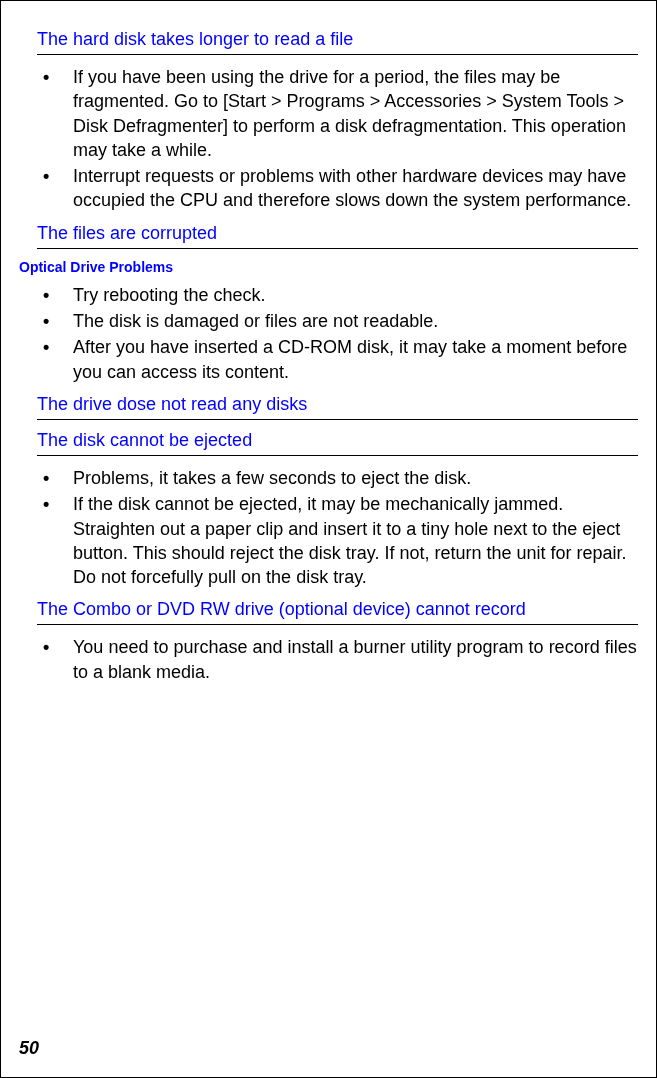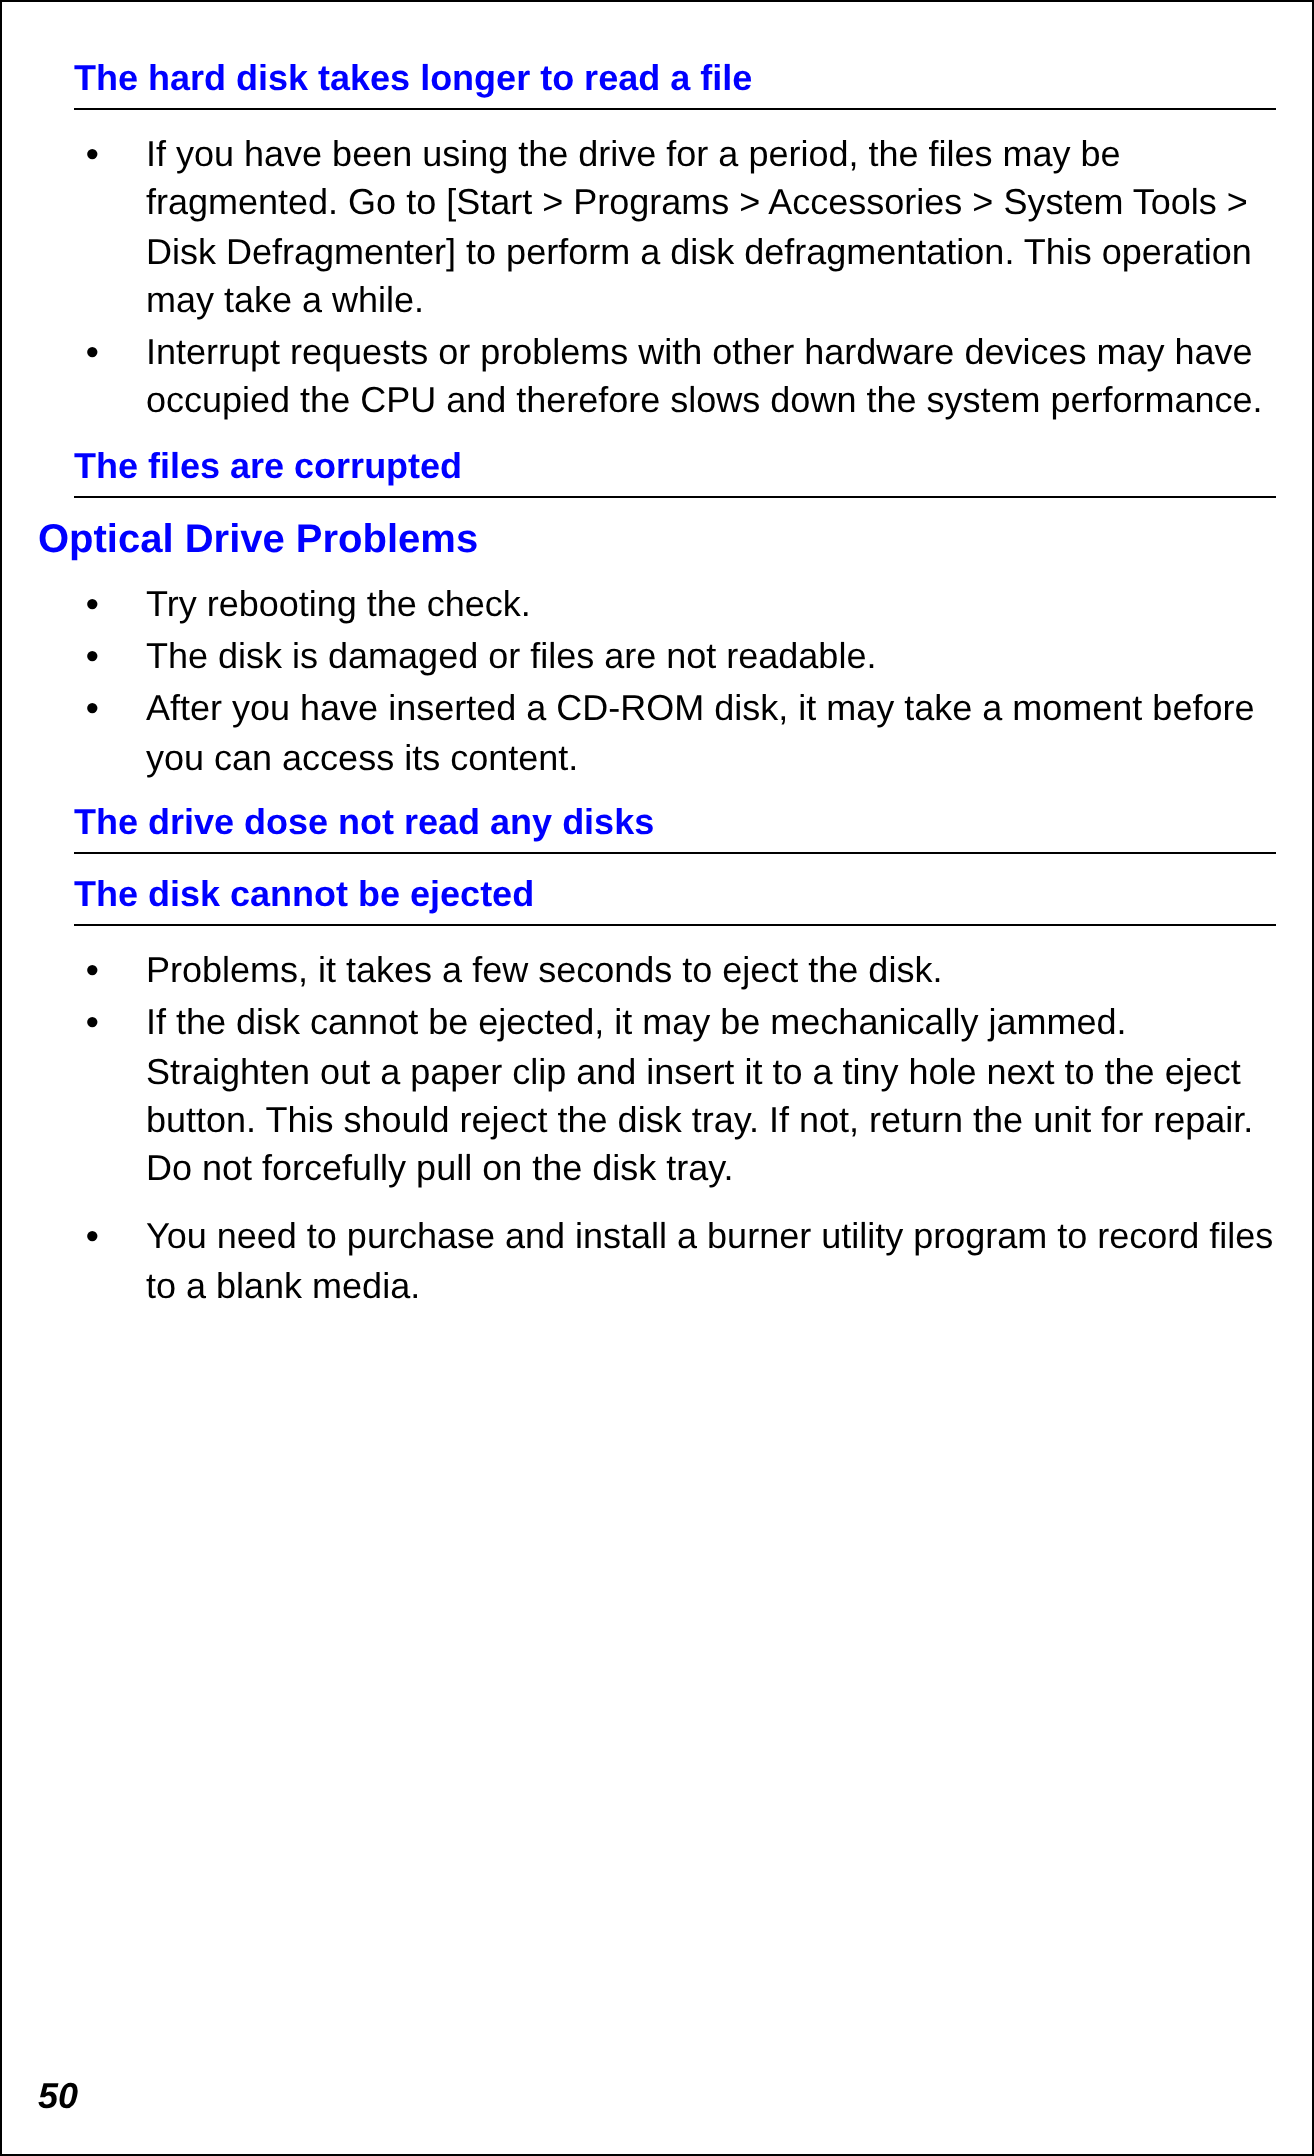--- a/index.html
+++ b/index.html
@@ -10,31 +10,31 @@
       font-family: Arial, Helvetica, sans-serif;
       color: #000;
       position: relative;
       border: 1px solid #000;
     }
     .page {
       padding: 28px 18px 0 18px;
     }
     .sub-heading {
       color: #0000ff;
-      font-weight: bold;
+      font-weight: normal;
       font-size: 18px;
       margin-left: 18px;
       padding-bottom: 4px;
       border-bottom: 1px solid #000;
       margin-bottom: 10px;
     }
     .section-heading {
       color: #0000ff;
       font-weight: bold;
-      font-size: 20px;
+      font-size: 14px;
       margin-top: 2px;
       margin-bottom: 8px;
     }
     ul {
       list-style: none;
       margin-left: 18px;
       margin-bottom: 10px;
     }
     ul li {
       position: relative;
@@ -82,19 +82,20 @@
   </ul>
 
   <div class="sub-heading">The drive dose not read any disks</div>
 
   <div class="sub-heading">The disk cannot be ejected</div>
   <ul>
     <li>Problems, it takes a few seconds to eject the disk.</li>
     <li>If the disk cannot be ejected, it may be mechanically jammed. Straighten out a paper clip and insert it to a tiny hole next to the eject button. This should reject the disk tray. If not, return the unit for repair. Do not forcefully pull on the disk tray.</li>
   </ul>
 
+  <div class="sub-heading">The Combo or DVD RW drive (optional device) cannot record</div>
   <ul>
     <li>You need to purchase and install a burner utility program to record files to a blank media.</li>
   </ul>
 
 </div>
 
 <div class="page-number">50</div>
 
 </body></html>

